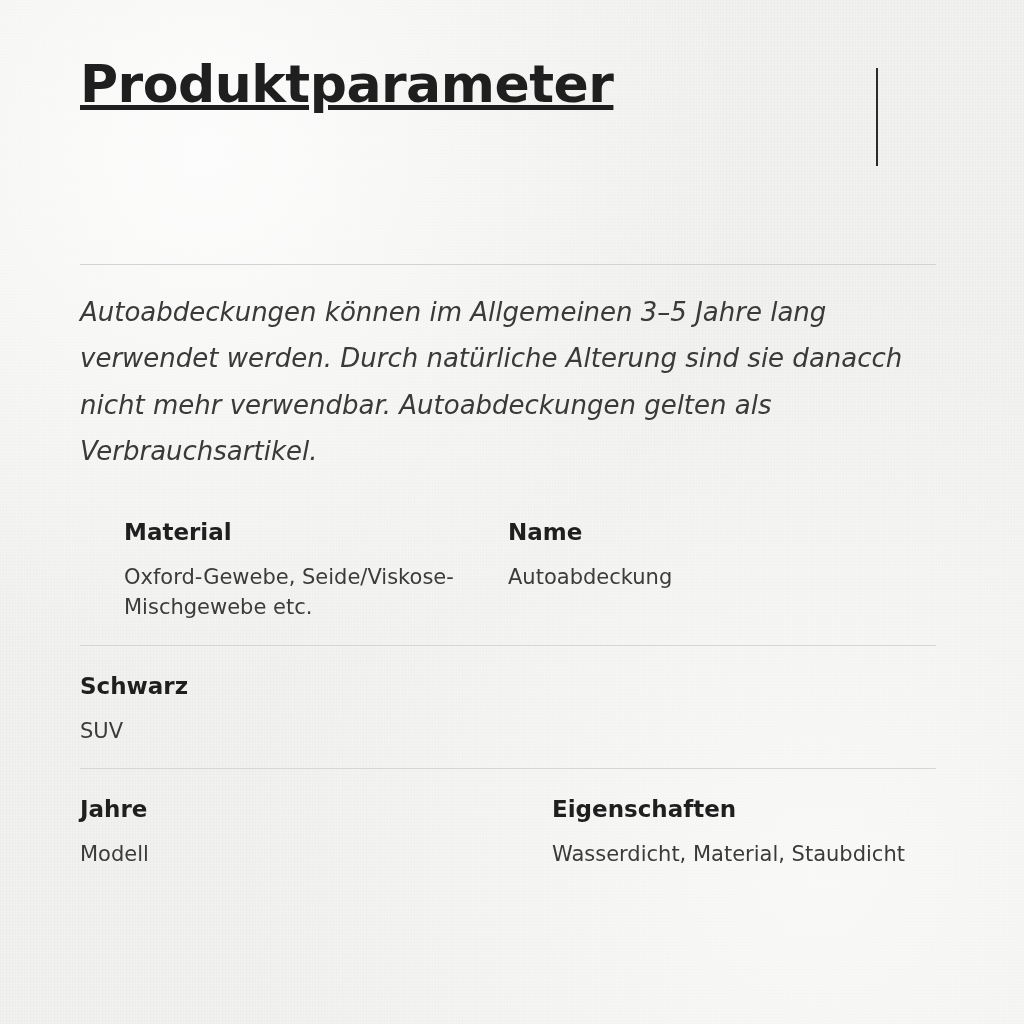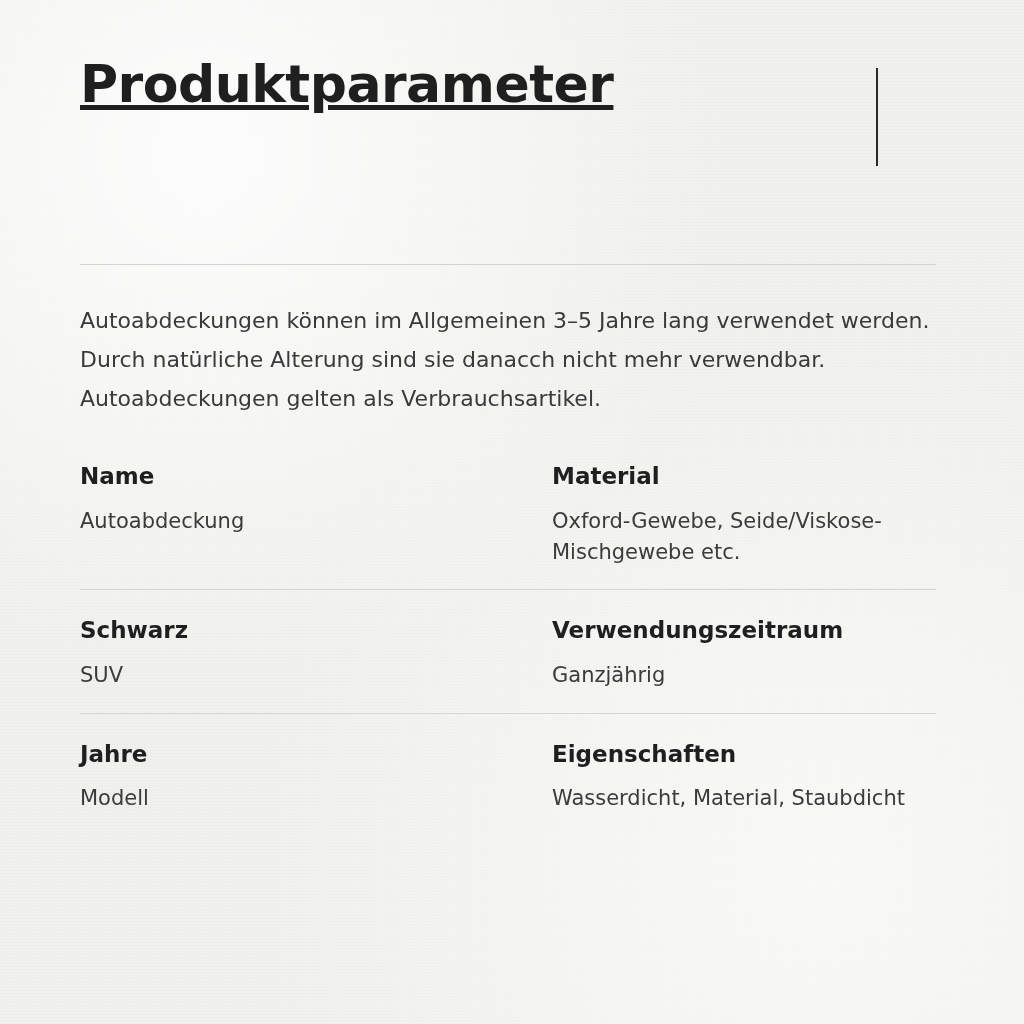--- a/index.html
+++ b/index.html
@@ -59,25 +59,26 @@
     background: #2a2a2a;
   }
 
   .divider {
     height: 1px;
     background: #d3d3d1;
     margin: 88px 0 0 0;
   }
 
   .intro {
-    margin-top: 36px;
-    font-size: 22px;
+    margin-top: 24px;
+    font-size: 26px;
     line-height: 1.78;
     color: #3a3a3a;
     max-width: 850px;
+    font-style: italic;
   }
 
   .specs {
     margin-top: 44px;
   }
   .spec-row {
     display: flex;
     padding-bottom: 22px;
     border-bottom: 1px solid #d6d6d4;
     margin-bottom: 26px;
@@ -119,38 +120,34 @@
       <div class="title-rule"></div>
     </div>
 
     <div class="divider"></div>
 
     <p class="intro">Autoabdeckungen können im Allgemeinen 3–5 Jahre lang verwendet werden. Durch natürliche Alterung sind sie danacch nicht mehr verwendbar. Autoabdeckungen gelten als Verbrauchsartikel.</p>
 
     <div class="specs">
 
       <div class="spec-row">
+        <div class="spec-cell right">
+          <div class="spec-label">Material</div>
+          <div class="spec-value">Oxford-Gewebe, Seide/Viskose-Mischgewebe etc.</div>
+        </div>
         <div class="spec-cell">
           <div class="spec-label">Name</div>
           <div class="spec-value">Autoabdeckung</div>
-        </div>
-        <div class="spec-cell right">
-          <div class="spec-label">Material</div>
-          <div class="spec-value">Oxford-Gewebe, Seide/Viskose-Mischgewebe etc.</div>
         </div>
       </div>
 
       <div class="spec-row">
         <div class="spec-cell">
           <div class="spec-label">Schwarz</div>
           <div class="spec-value">SUV</div>
-        </div>
-        <div class="spec-cell right">
-          <div class="spec-label">Verwendungszeitraum</div>
-          <div class="spec-value">Ganzjährig</div>
         </div>
       </div>
 
       <div class="spec-row last">
         <div class="spec-cell">
           <div class="spec-label">Jahre</div>
           <div class="spec-value">Modell</div>
         </div>
         <div class="spec-cell right">
           <div class="spec-label">Eigenschaften</div>

